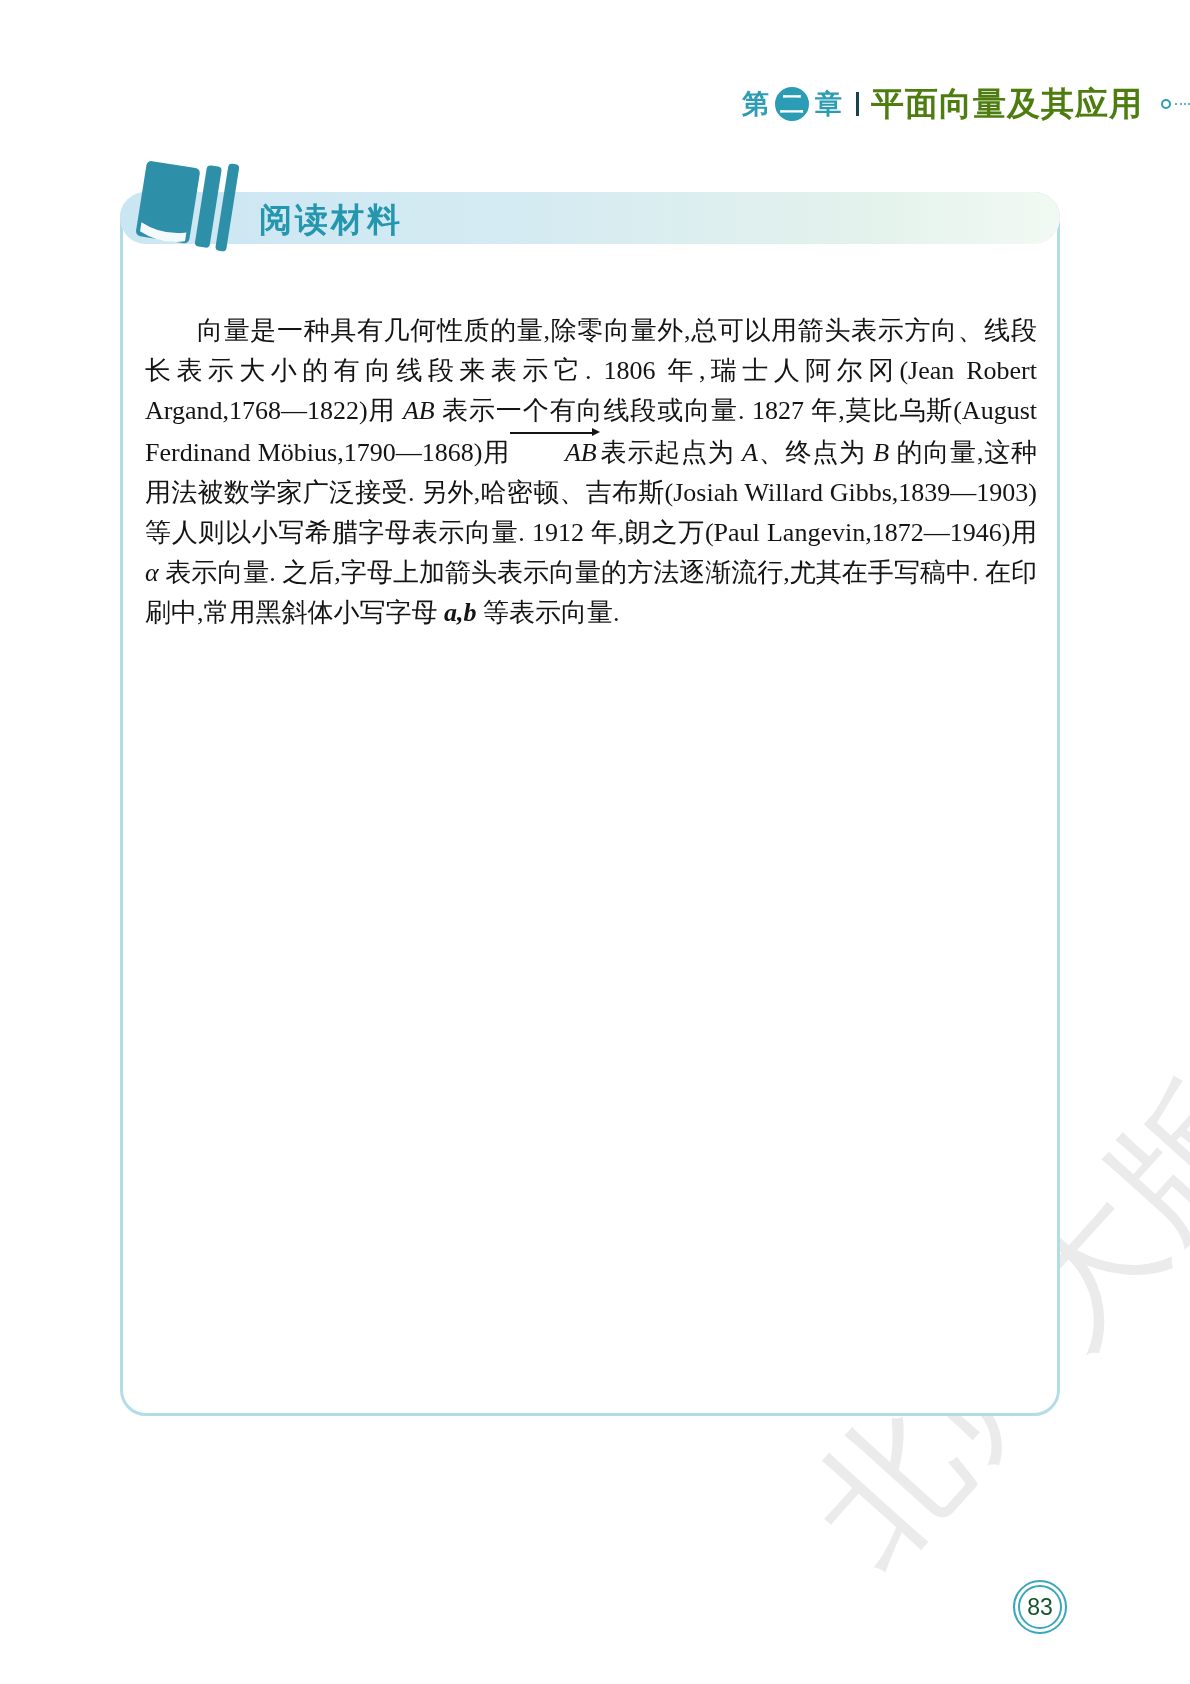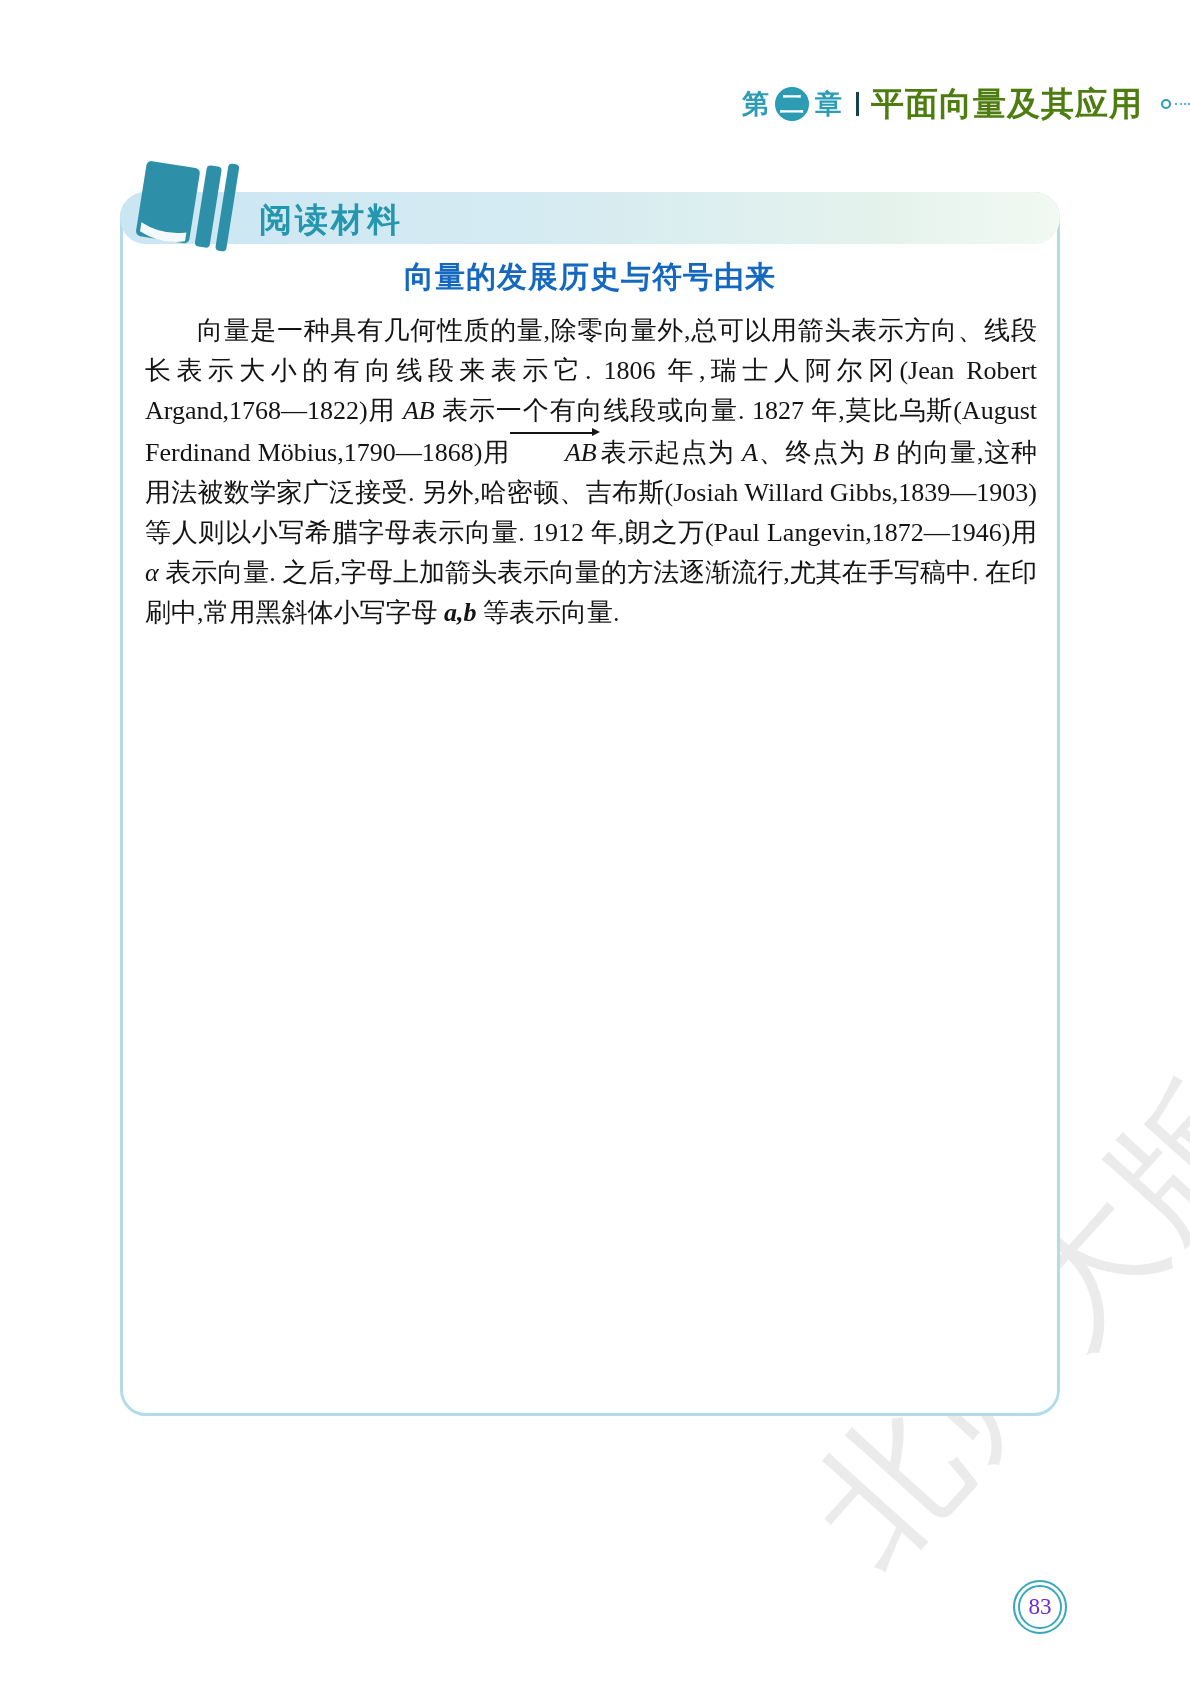--- a/index.html
+++ b/index.html
@@ -106,21 +106,21 @@
     position:absolute; left:1013px; top:1580px; width:54px; height:54px;
     border:2px solid #3aa7bd; border-radius:50%;
     display:flex; align-items:center; justify-content:center; z-index:2;
     background:#fff;
   }
   .page-number-inner {
     width:44px; height:44px; border:2px solid #3aa7bd; border-radius:50%;
     display:flex; align-items:center; justify-content:center;
   }
   .page-number-text {
-    font-size:23px; color:#6d28d9; font-family:Liberation Serif, serif;
+    font-size:23px; color:#14532d; font-family:Liberation Sans, sans-serif;
   }
 </style>
 </head>
 <body>
 
 <div class="page">
 
   <div class="chapter-header">
     <span class="chapter-char">第</span>
     <span class="chapter-circle">
@@ -142,21 +142,20 @@
           <rect x="14" y="16" width="54" height="76" rx="5" fill="#2e90a8"></rect>
           <path d="M18 78 q22 10 46 3 l0 9 q-24 7 -46 -3 z" fill="#ffffff" opacity="0.95"></path>
           <rect x="74" y="11" width="15" height="82" rx="4" fill="#2e90a8"></rect>
           <rect x="95" y="6" width="11" height="88" rx="4" fill="#2e90a8"></rect>
         </g>
       </svg>
     </div>
 
     <div class="badge-label">阅读材料</div>
 
-    <div class="article-title">向量的发展历史与符号由来</div>
 
     <div class="article-body">
         <p><span>向量是一种具有几何性质的量,除零向量外,总可以用箭头表示方向、线段长表示大小的有向线段来表示它. 1806 年,瑞士人阿尔冈(Jean Robert Argand,1768—1822)用 </span><span class="math">AB</span><span> 表示一个有向线段或向量. 1827 年,莫比乌斯(August Ferdinand Möbius,1790—1868)用</span><span class="vec">AB</span><span>表示起点为 </span><span class="math">A</span><span>、终点为 </span><span class="math">B</span><span> 的向量,这种用法被数学家广泛接受. 另外,哈密顿、吉布斯(Josiah Willard Gibbs,1839—1903)等人则以小写希腊字母表示向量. 1912 年,朗之万(Paul Langevin,1872—1946)用 </span><span class="math">α</span><span> 表示向量. 之后,字母上加箭头表示向量的方法逐渐流行,尤其在手写稿中. 在印刷中,常用黑斜体小写字母 </span><span class="boldmath">a,b</span><span> 等表示向量.</span></p>
       </div>
   </div>
 
   <div class="watermark">北师大版</div>
 
   <div class="page-number-badge">
     <div class="page-number-inner">

